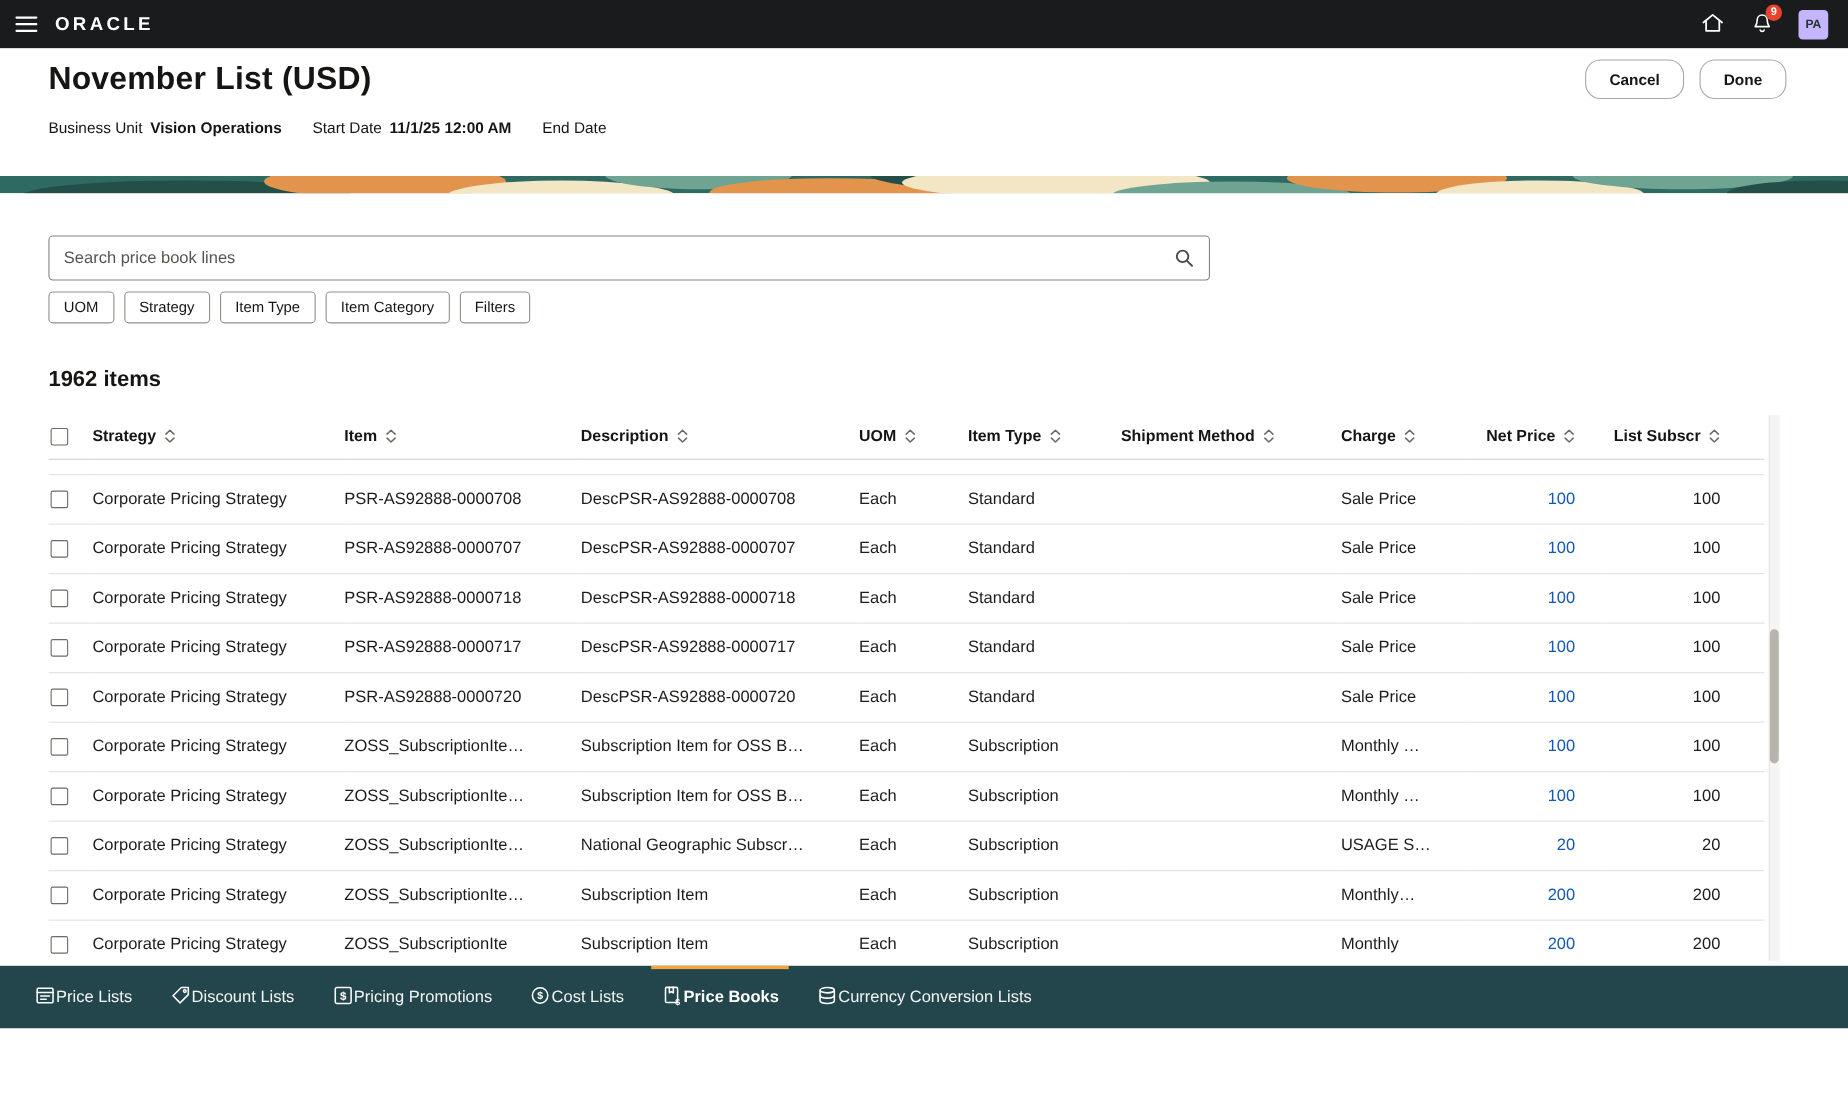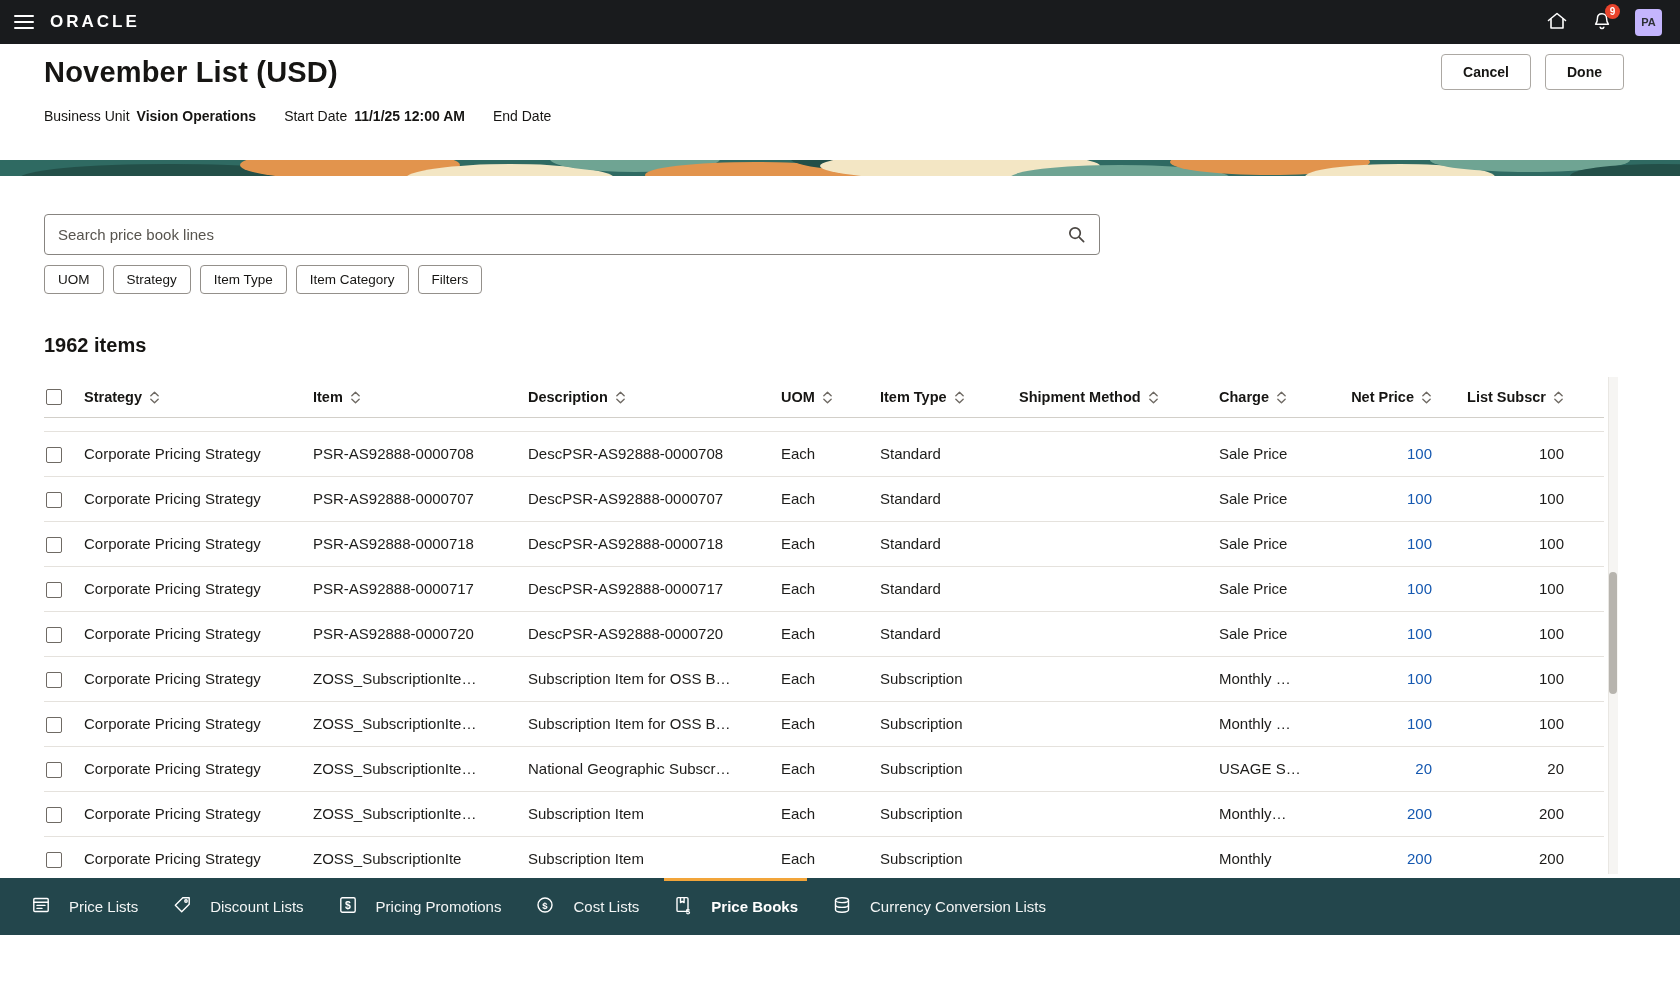--- a/index.html
+++ b/index.html
@@ -26,21 +26,21 @@
   .topbar-right{margin-left:auto;display:flex;align-items:center;gap:22px}
   .icon-btn{position:relative;display:flex;align-items:center;cursor:pointer;background:none;border:none}
   .badge{position:absolute;top:-6px;right:-7px;min-width:15px;height:15px;border-radius:8px;background:var(--badge-bg);color:#fff;font-size:10px;font-weight:700;display:flex;align-items:center;justify-content:center;padding:0 3px}
   .avatar{width:27px;height:27px;border-radius:4px;background:#c4b5fd;color:#2b2f33;font-size:11px;font-weight:700;display:flex;align-items:center;justify-content:center;cursor:pointer}
 
   
   .page-header{height:116px;flex:0 0 116px;background:#fff;padding:8px 56px 0 44px}
   .title-row{display:flex;align-items:center;height:40px}
   .page-title{font-size:29px;font-weight:700;letter-spacing:.2px}
   .header-buttons{margin-left:auto;display:flex;gap:14px}
-  .btn{background:#fff;border:1px solid #aca8a3;border-radius:4px;height:36px;padding:0 21px;font-size:14px;font-weight:600;color:#161513;font-family:inherit;cursor:pointer}
+  .btn{background:#fff;border:1px solid #aca8a3;border-radius:14px;height:36px;padding:0 21px;font-size:14px;font-weight:600;color:#161513;font-family:inherit;cursor:pointer}
   .meta-row{margin-top:16px;display:flex;gap:28px;font-size:14px}
   .meta-group{display:flex;gap:7px;align-items:flex-start}
   .meta-value{font-weight:700}
 
   
   .banner{height:16px;flex:0 0 16px;overflow:hidden;line-height:0}
   .banner svg{display:block}
   .b-teal{fill:var(--banner-teal)} .b-orange{fill:var(--banner-orange)} .b-cream{fill:var(--banner-cream)}
   .b-light{fill:var(--banner-light-teal)} .b-dark{fill:var(--banner-dark-teal)}
 
@@ -65,21 +65,21 @@
   .num{text-align:right}
   .pr-net{padding-right:27px}
   .pr-list{padding-right:40px}
   .sort{vertical-align:-2px;margin-left:7px}
   .link{color:var(--link);text-decoration:none;cursor:pointer}
   .vscroll{position:absolute;top:0;right:0;width:10px;height:100%;background:#f6f5f3;border-left:1px solid #e9e7e3}
   .vscroll .thumb{position:absolute;top:195px;right:1px;width:8px;height:122px;border-radius:4px;background:#b7b4ae;cursor:pointer}
 
   
   .bottombar{height:57px;flex:0 0 57px;background:var(--bottombar-bg);display:flex;align-items:center;padding:0 14px}
-  .nav-item{position:relative;height:100%;display:flex;align-items:center;gap:18px;padding:0 17px;color:#fff;font-size:15px;cursor:pointer}
+  .nav-item{position:relative;height:100%;display:flex;align-items:center;gap:0;padding:0 17px;color:#fff;font-size:15px;cursor:pointer}
   .nav-item svg{flex:0 0 auto}
   .nav-item .nav-label{color:#f3f5f5;font-weight:400}
   .nav-item.active .nav-label{font-weight:700;color:#fff}
   .nav-item.active::before{content:"";position:absolute;top:0;left:8px;right:8px;height:3px;background:var(--tab-indicator)}
   .page-bottom-spacer{height:67px;flex:0 0 67px;background:#fff}
 </style>
 </head>
 <body>
 
 <div class="app">

